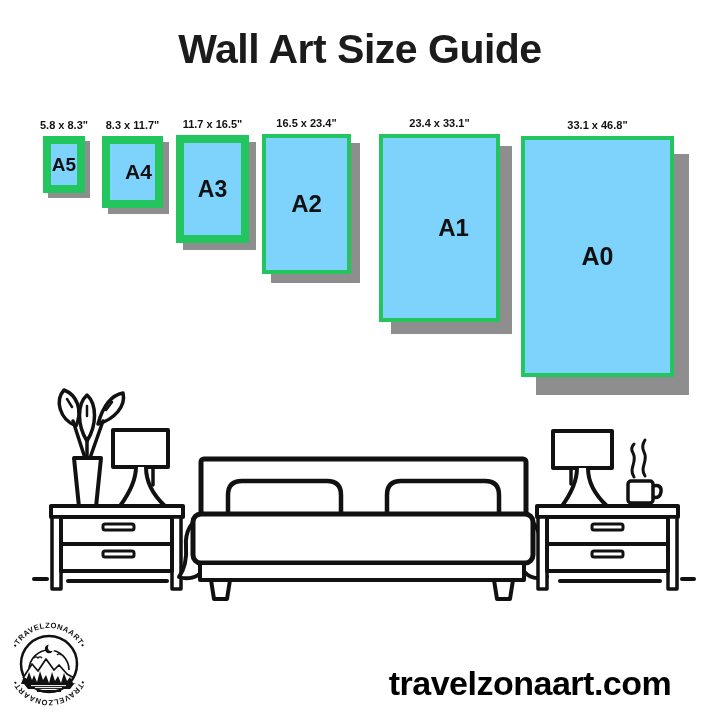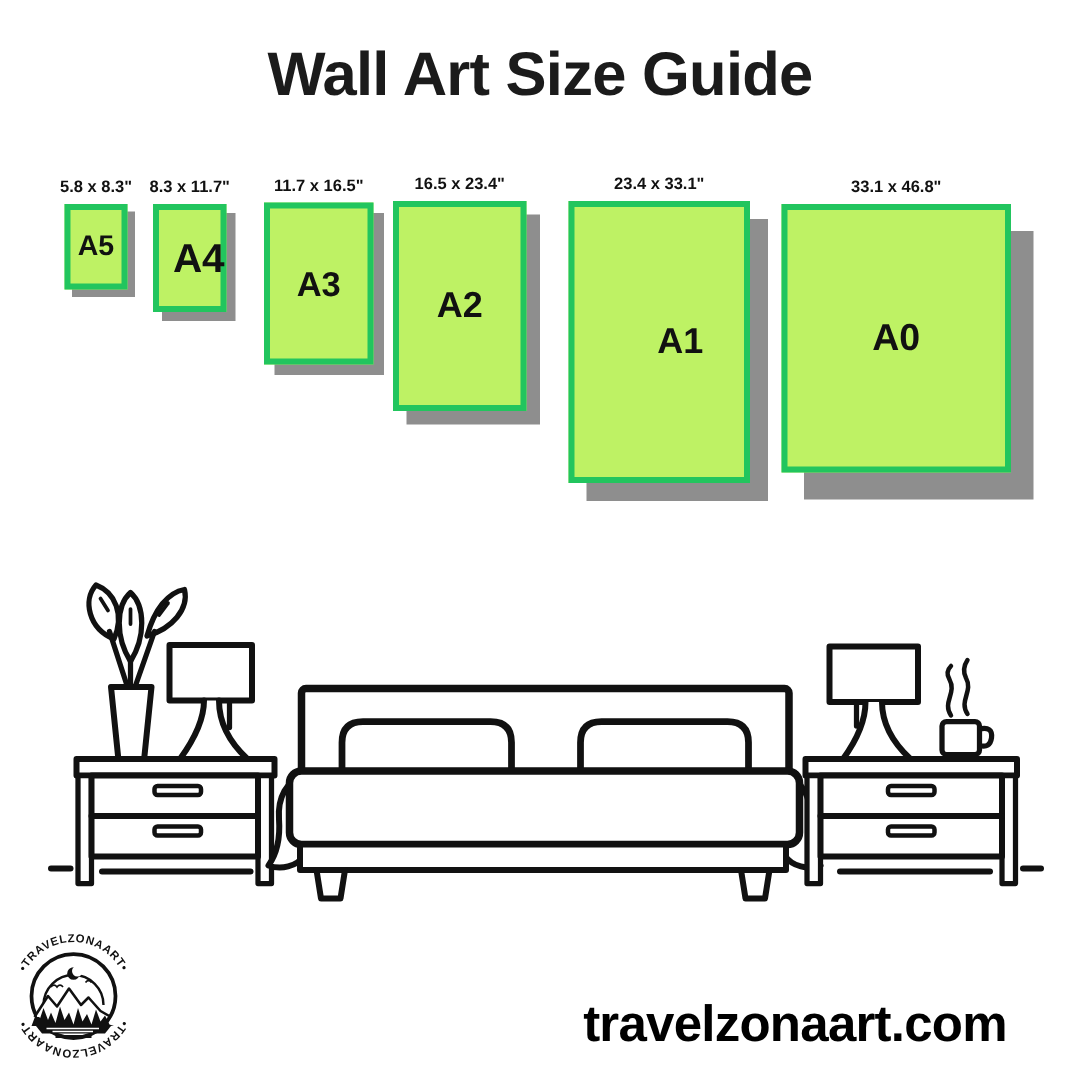--- a/index.html
+++ b/index.html
@@ -10,21 +10,21 @@
   .title{
     position:absolute;top:26px;left:0;width:720px;text-align:center;
     font-size:41px;font-weight:800;letter-spacing:-0.5px;color:#1b1b1b;
   }
   .frame-group{position:absolute;}
   .size-label{
     position:absolute;bottom:calc(100% + 5px);left:50%;transform:translateX(-50%);
     white-space:nowrap;font-size:11px;font-weight:700;color:#111;
   }
   .paper-frame{
-    box-sizing:border-box;background:#bef264;border:4px solid #22c55e;
+    box-sizing:border-box;background:#7dd3fc;border:8px solid #22c55e;
     display:flex;align-items:center;justify-content:center;
     font-weight:700;color:#111;
   }
   .b4{border-width:4px;}
   .website{
     position:absolute;top:664px;left:374px;width:312px;text-align:center;
     font-size:34px;font-weight:700;letter-spacing:-0.5px;color:#000000;
   }
   .scene-svg{position:absolute;left:0;top:380px;}
   .logo-svg{position:absolute;left:3px;top:618px;}
@@ -37,41 +37,41 @@
 
   <div class="title">Wall Art Size Guide</div>
 
   <div class="frame-group" style="left:43px;top:136px;">
     <div class="size-label">5.8 x 8.3"</div>
     <div class="paper-frame" style="width:42px;height:57px;box-shadow:5px 5px 0 0 #8e8e8e;font-size:19px;">A5</div>
   </div>
 
   <div class="frame-group" style="left:102px;top:136px;">
     <div class="size-label">8.3 x 11.7"</div>
-    <div class="paper-frame" style="width:49px;height:72px;box-shadow:6px 6px 0 0 #8e8e8e;font-size:27px;padding-left:12px;">A4</div>
+    <div class="paper-frame" style="width:61px;height:72px;box-shadow:6px 6px 0 0 #8e8e8e;font-size:21px;padding-left:12px;">A4</div>
   </div>
 
   <div class="frame-group" style="left:176px;top:135px;">
     <div class="size-label">11.7 x 16.5"</div>
     <div class="paper-frame" style="width:73px;height:108px;box-shadow:7px 7px 0 0 #8e8e8e;font-size:23px;">A3</div>
   </div>
 
   <div class="frame-group" style="left:262px;top:134px;">
     <div class="size-label">16.5 x 23.4"</div>
     <div class="paper-frame b4" style="width:89px;height:140px;box-shadow:9px 9px 0 0 #8e8e8e;font-size:24px;">A2</div>
   </div>
 
   <div class="frame-group" style="left:379px;top:134px;">
     <div class="size-label">23.4 x 33.1"</div>
     <div class="paper-frame b4" style="width:121px;height:188px;box-shadow:12px 12px 0 0 #8e8e8e;font-size:24px;padding-left:28px;">A1</div>
   </div>
 
   <div class="frame-group" style="left:521px;top:136px;">
     <div class="size-label">33.1 x 46.8"</div>
-    <div class="paper-frame b4" style="width:153px;height:179px;box-shadow:15px 18px 0 0 #8e8e8e;font-size:25px;">A0</div>
+    <div class="paper-frame b4" style="width:153px;height:241px;box-shadow:15px 18px 0 0 #8e8e8e;font-size:25px;">A0</div>
   </div>
 
   <svg class="scene-svg" width="720" height="230" viewBox="0 380 720 230">
     <g fill="none" stroke="#111" stroke-width="4" stroke-linecap="round" stroke-linejoin="round">
 
       <path d="M34 579 H47"></path>
       <path d="M682 579 H694"></path>
 
       <g stroke-width="3.5">
         <path d="M76 426 C59 419 55 400 64 390 C77 395 83 410 76 426 Z" fill="#fff"></path>

